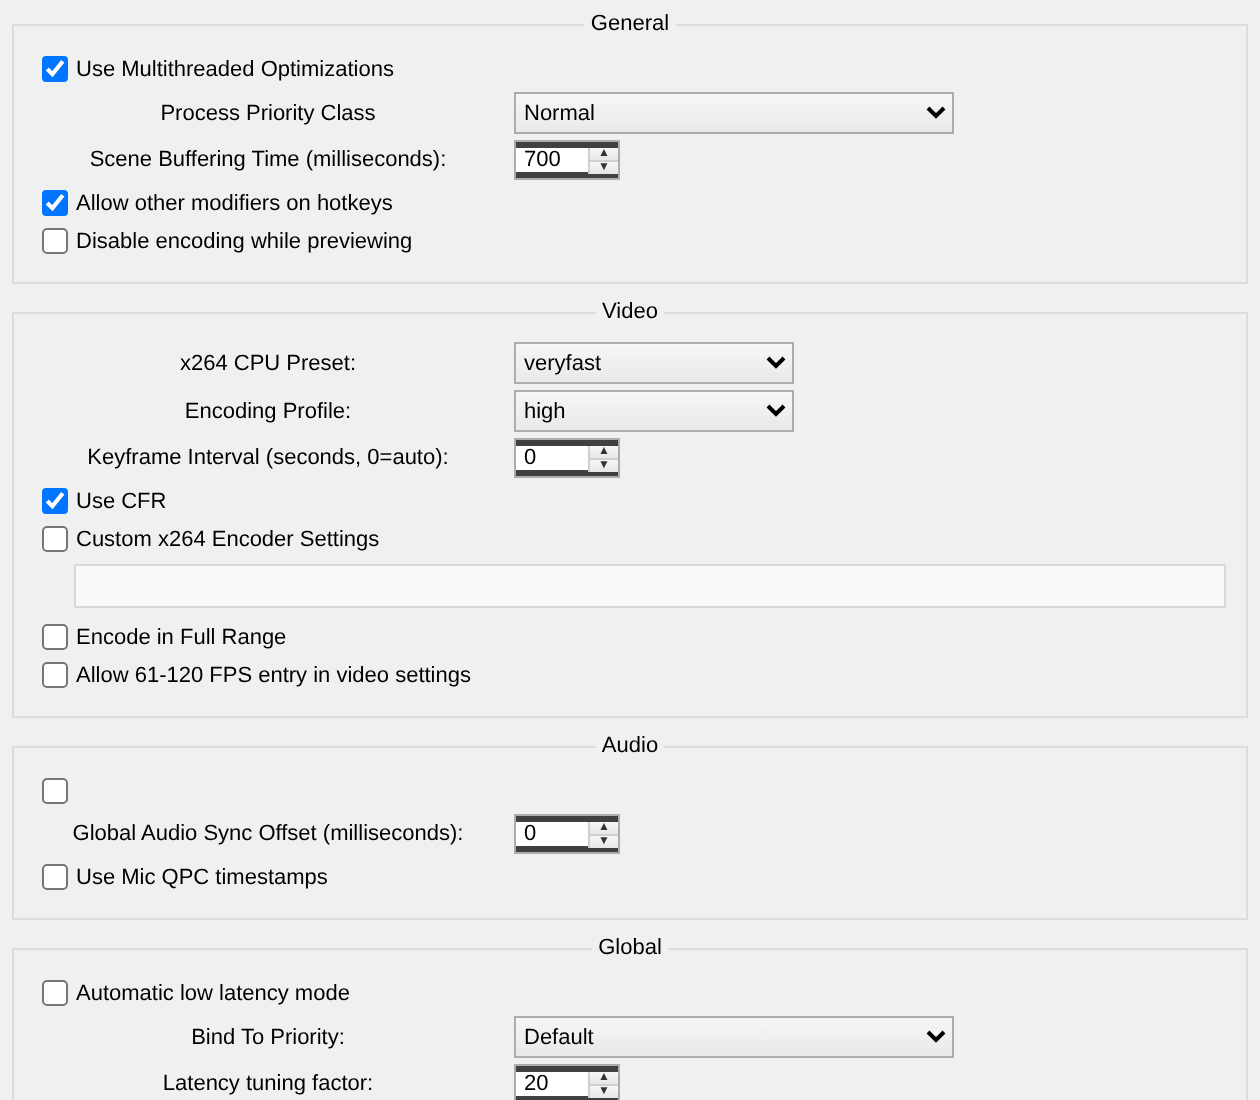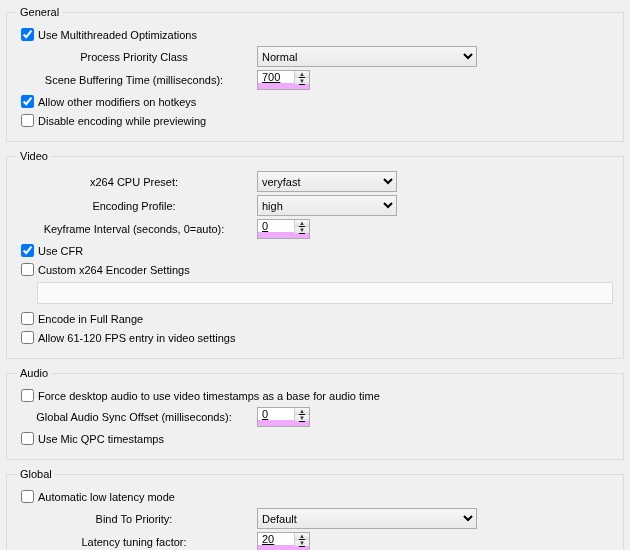--- a/index.html
+++ b/index.html
@@ -15,20 +15,21 @@
   fieldset {
     border: 1px solid #dcdcdc;
     margin: 0 0 8px 0;
     padding: 6px 10px 10px 10px;
     background: #f0f0f0;
   }
   legend {
     padding: 0 3px;
     font-size: 11px;
     color: #000;
+    text-align: center;
   }
   .row {
     display: flex;
     align-items: center;
     margin: 3px 0;
     min-height: 20px;
   }
   .label-col {
     width: 240px;
     text-align: center;
@@ -50,25 +51,24 @@
     font: inherit;
     height: 21px;
     border: 1px solid #acacac;
     background: linear-gradient(#f6f6f6,#e9e9e9);
     padding: 1px 0;
   }
   select.wide { width: 220px; }
   select.med  { width: 140px; }
   .spin {
     display: inline-flex;
-    align-items: flex-start;
+    align-items: center;
     height: 20px;
     border: 1px solid #acacac;
-    background: #f0abfc;
-    text-decoration: underline;
+    background: #404040;
   }
   .spin input {
     border: none;
     width: 36px;
     font: inherit;
     padding: 0 4px;
     outline: none;
     background: #fff;
   }
   .spin .btns {
@@ -179,21 +179,20 @@
     <input type="checkbox" id="cb-120" style="">
     <label for="cb-120">Allow 61-120 FPS entry in video settings</label>
   </div>
 </fieldset>
 
 <fieldset>
   <legend>Audio</legend>
 
   <div class="check-row">
     <input type="checkbox" id="cb-fts" style="">
-    <label for="cb-fts">Force desktop audio to use video timestamps as a base for audio time</label>
   </div>
   <div class="row">
     <div class="label-col">Global Audio Sync Offset (milliseconds):</div>
     <div class="spin">
       <input type="text" value="0" style="">
       <div class="btns">
         <button>▲</button>
         <button>▼</button>
       </div>
     </div>

